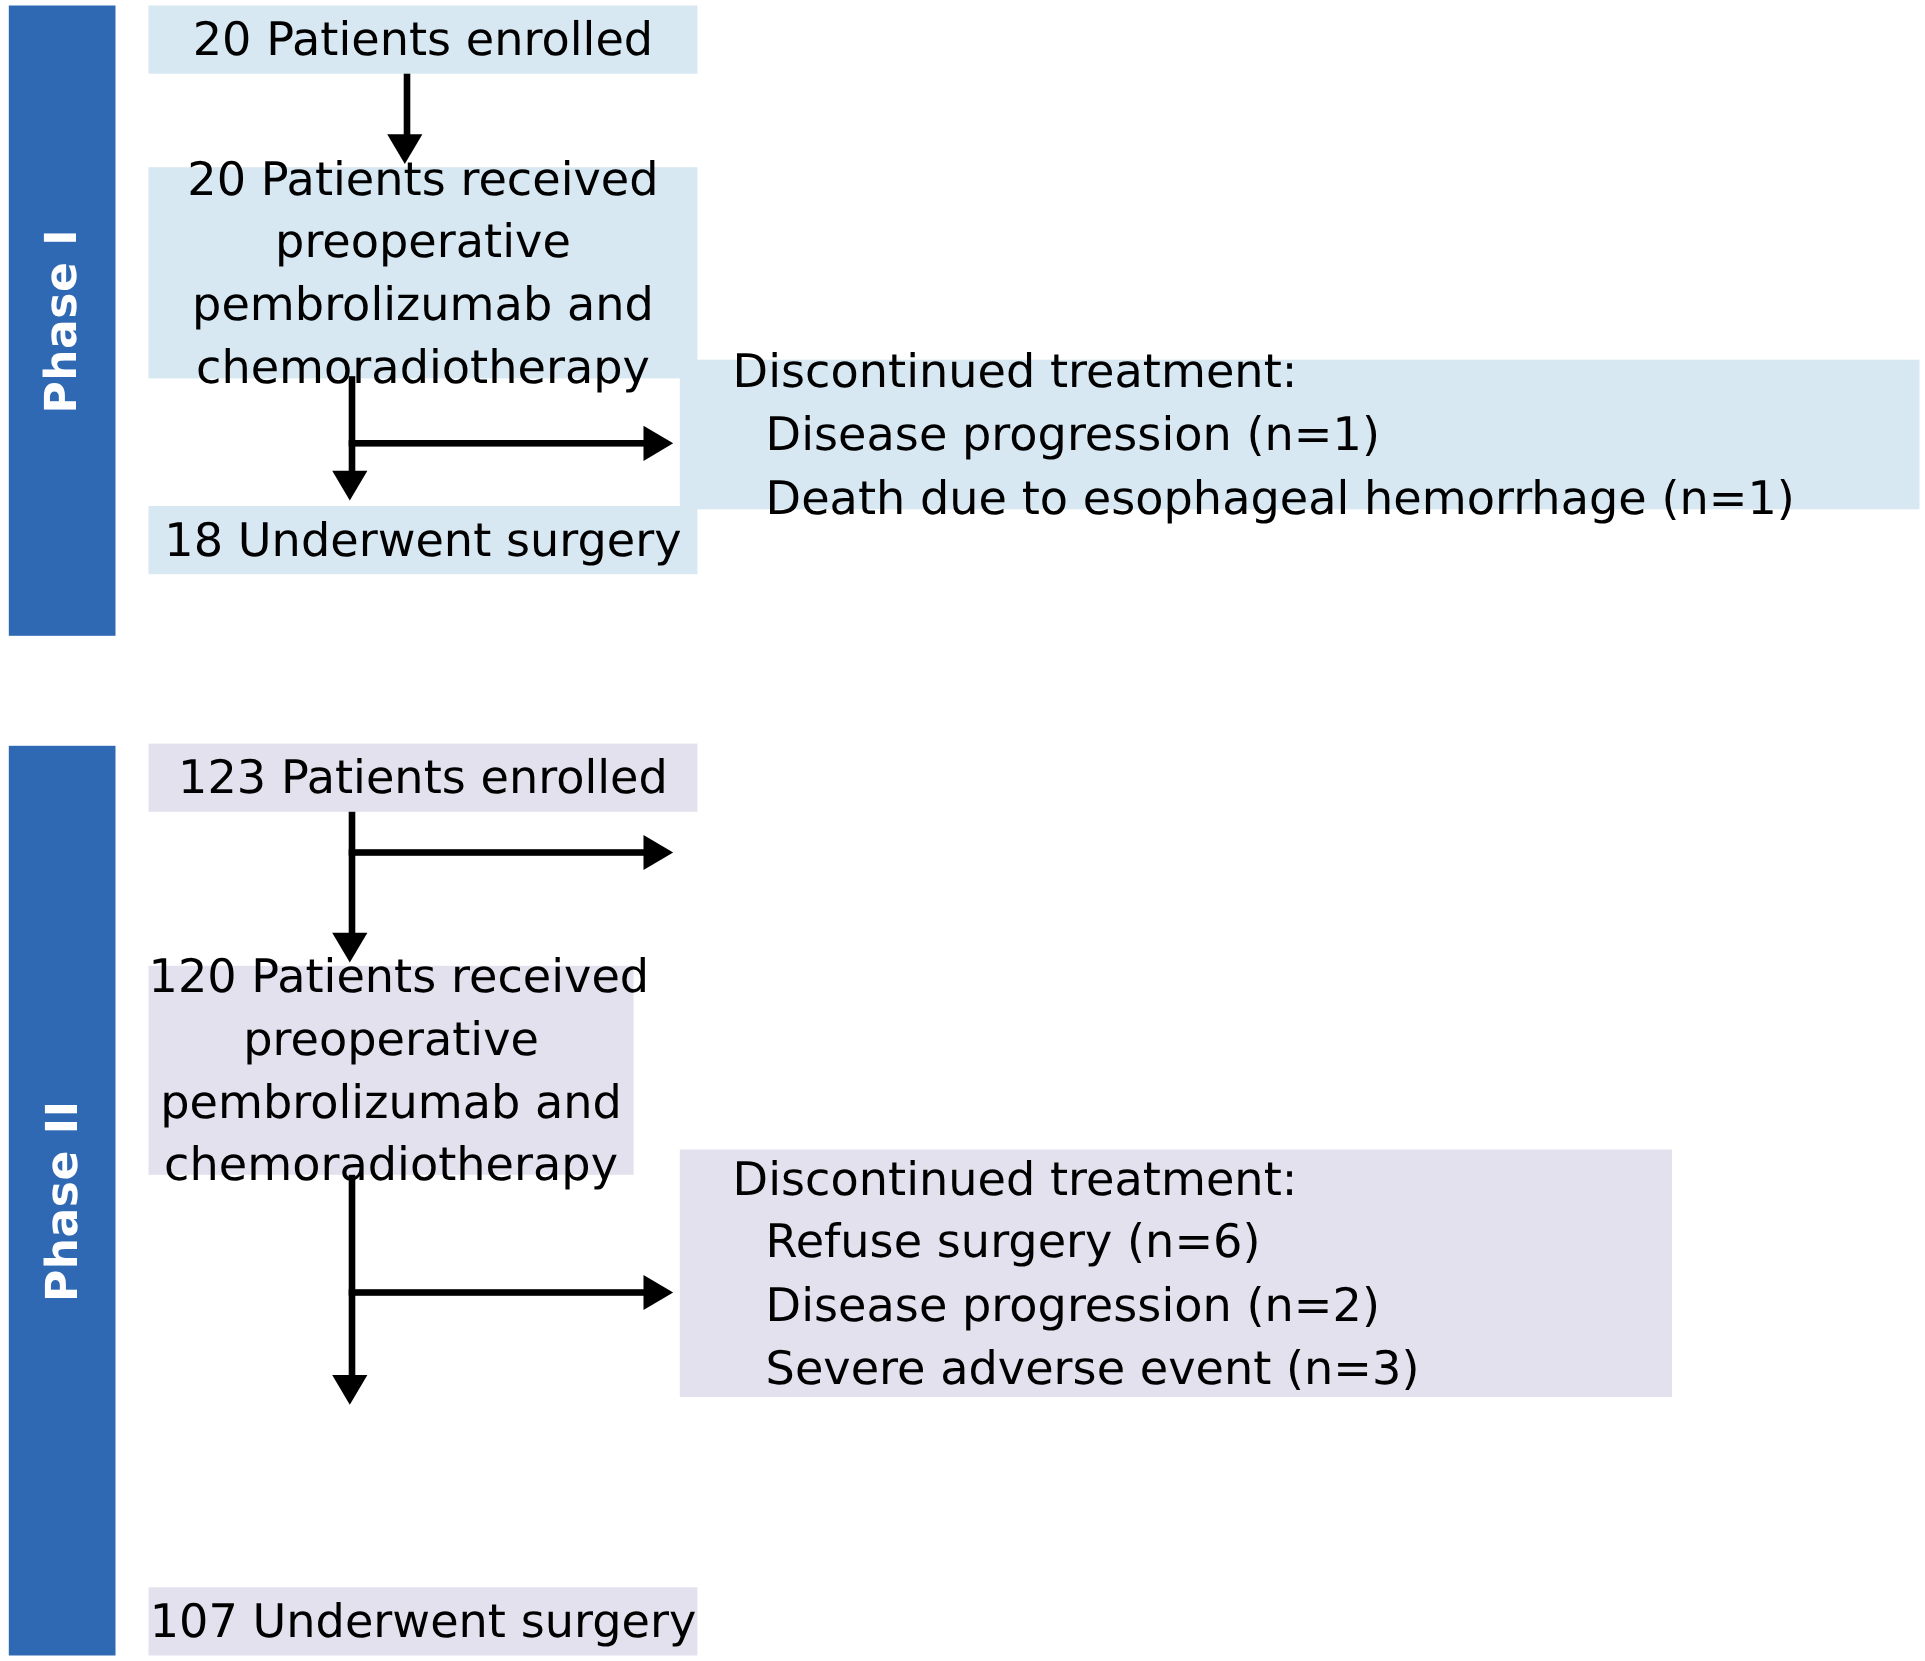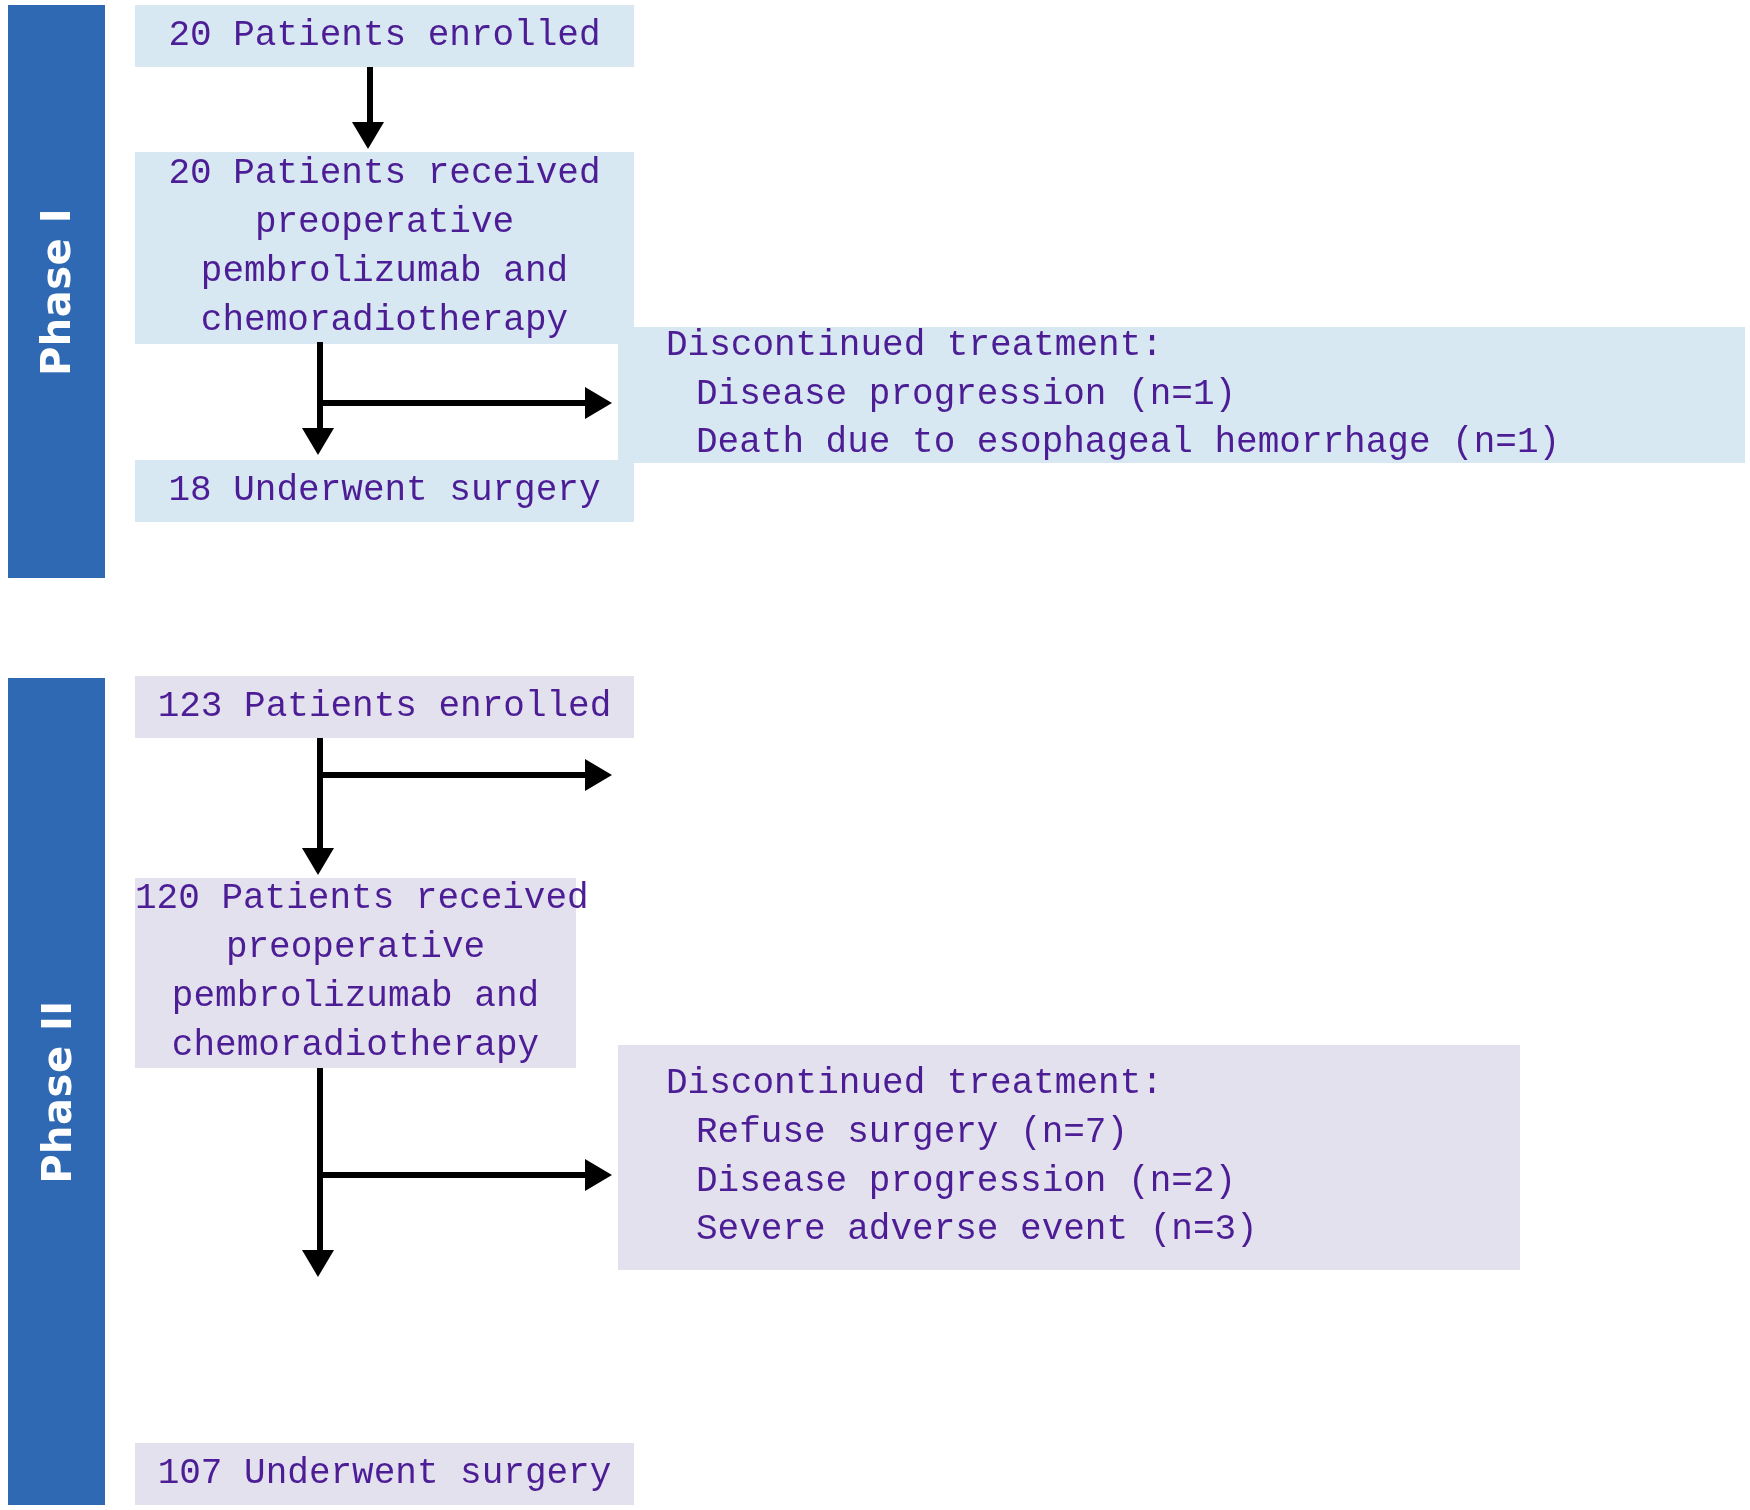--- a/index.html
+++ b/index.html
@@ -41,25 +41,24 @@
     position: absolute;
     box-sizing: border-box;
     display: flex;
     flex-direction: column;
     justify-content: center;
   }
   .node.blue { background: #D8E8F2; }
   .node.lav  { background: #E3E1ED; }
 
   .node-line {
-    font-size: 36px;
+    font-size: 42px;
     line-height: 1.36;
-    color: #4c1d95;
+    color: #000000;
     white-space: nowrap;
-    font-family: Liberation Mono, monospace;
   }
   .node.center .node-line { text-align: center; }
   .node.left   .node-line { text-align: left; margin-left: 12px; }
   .indent { padding-left: 30px; }
 
   
   .vline {
     position: absolute;
     background: #000000;
     width: 6px;
@@ -146,21 +145,21 @@
     <div class="node-line">chemoradiotherapy</div>
   </div>
 
   <div class="vline" style="left:317px; top:1068px; height:193px;"></div>
   <div class="arrow-down" style="left:302px; top:1250px;"></div>
   <div class="hline" style="left:317px; top:1172px; width:270px;"></div>
   <div class="arrow-right" style="left:585px; top:1159px;"></div>
 
   <div class="node lav left" style="left:618px; top:1045px; width:902px; height:225px; padding:16px 0 16px 36px;">
     <div class="node-line">Discontinued treatment:</div>
-    <div class="node-line indent">Refuse surgery (n=7)</div>
+    <div class="node-line indent">Refuse surgery (n=6)</div>
     <div class="node-line indent">Disease progression (n=2)</div>
     <div class="node-line indent">Severe adverse event (n=3)</div>
   </div>
 
   <div class="node lav center" style="left:135px; top:1443px; width:499px; height:62px;align-items:center;">
     <div class="node-line">107 Underwent surgery</div>
   </div>
 
 </div>
 

